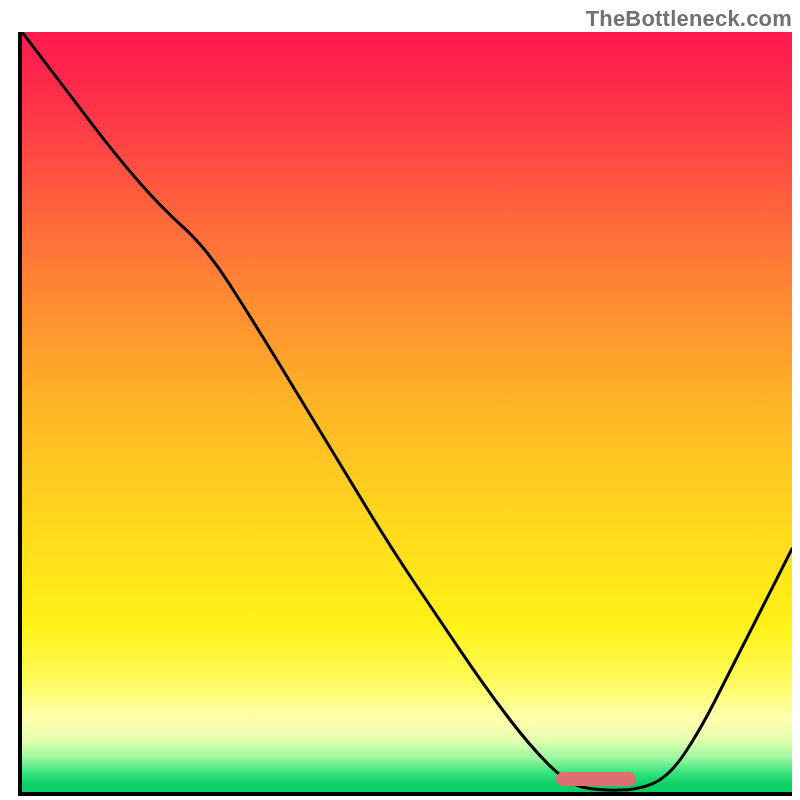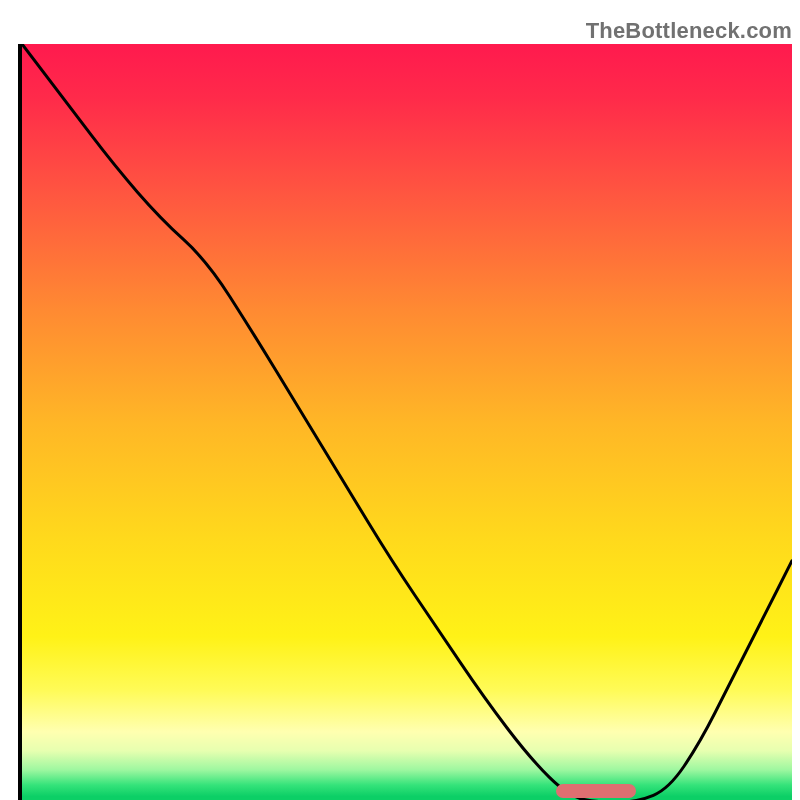--- a/index.html
+++ b/index.html
@@ -6,21 +6,21 @@
     margin: 0;
     padding: 0;
     width: 800px;
     height: 800px;
     background: #ffffff;
     overflow: hidden;
   }
   .frame {
     position: absolute;
     left: 0;
-    top: 16px;
+    top: 4px;
     width: 800px;
     height: 776px;
   }
   .plot-area {
     position: absolute;
     left: 18px;
     top: 28px;
     width: 770px;
     height: 760px;
     border: 4px solid #000;

